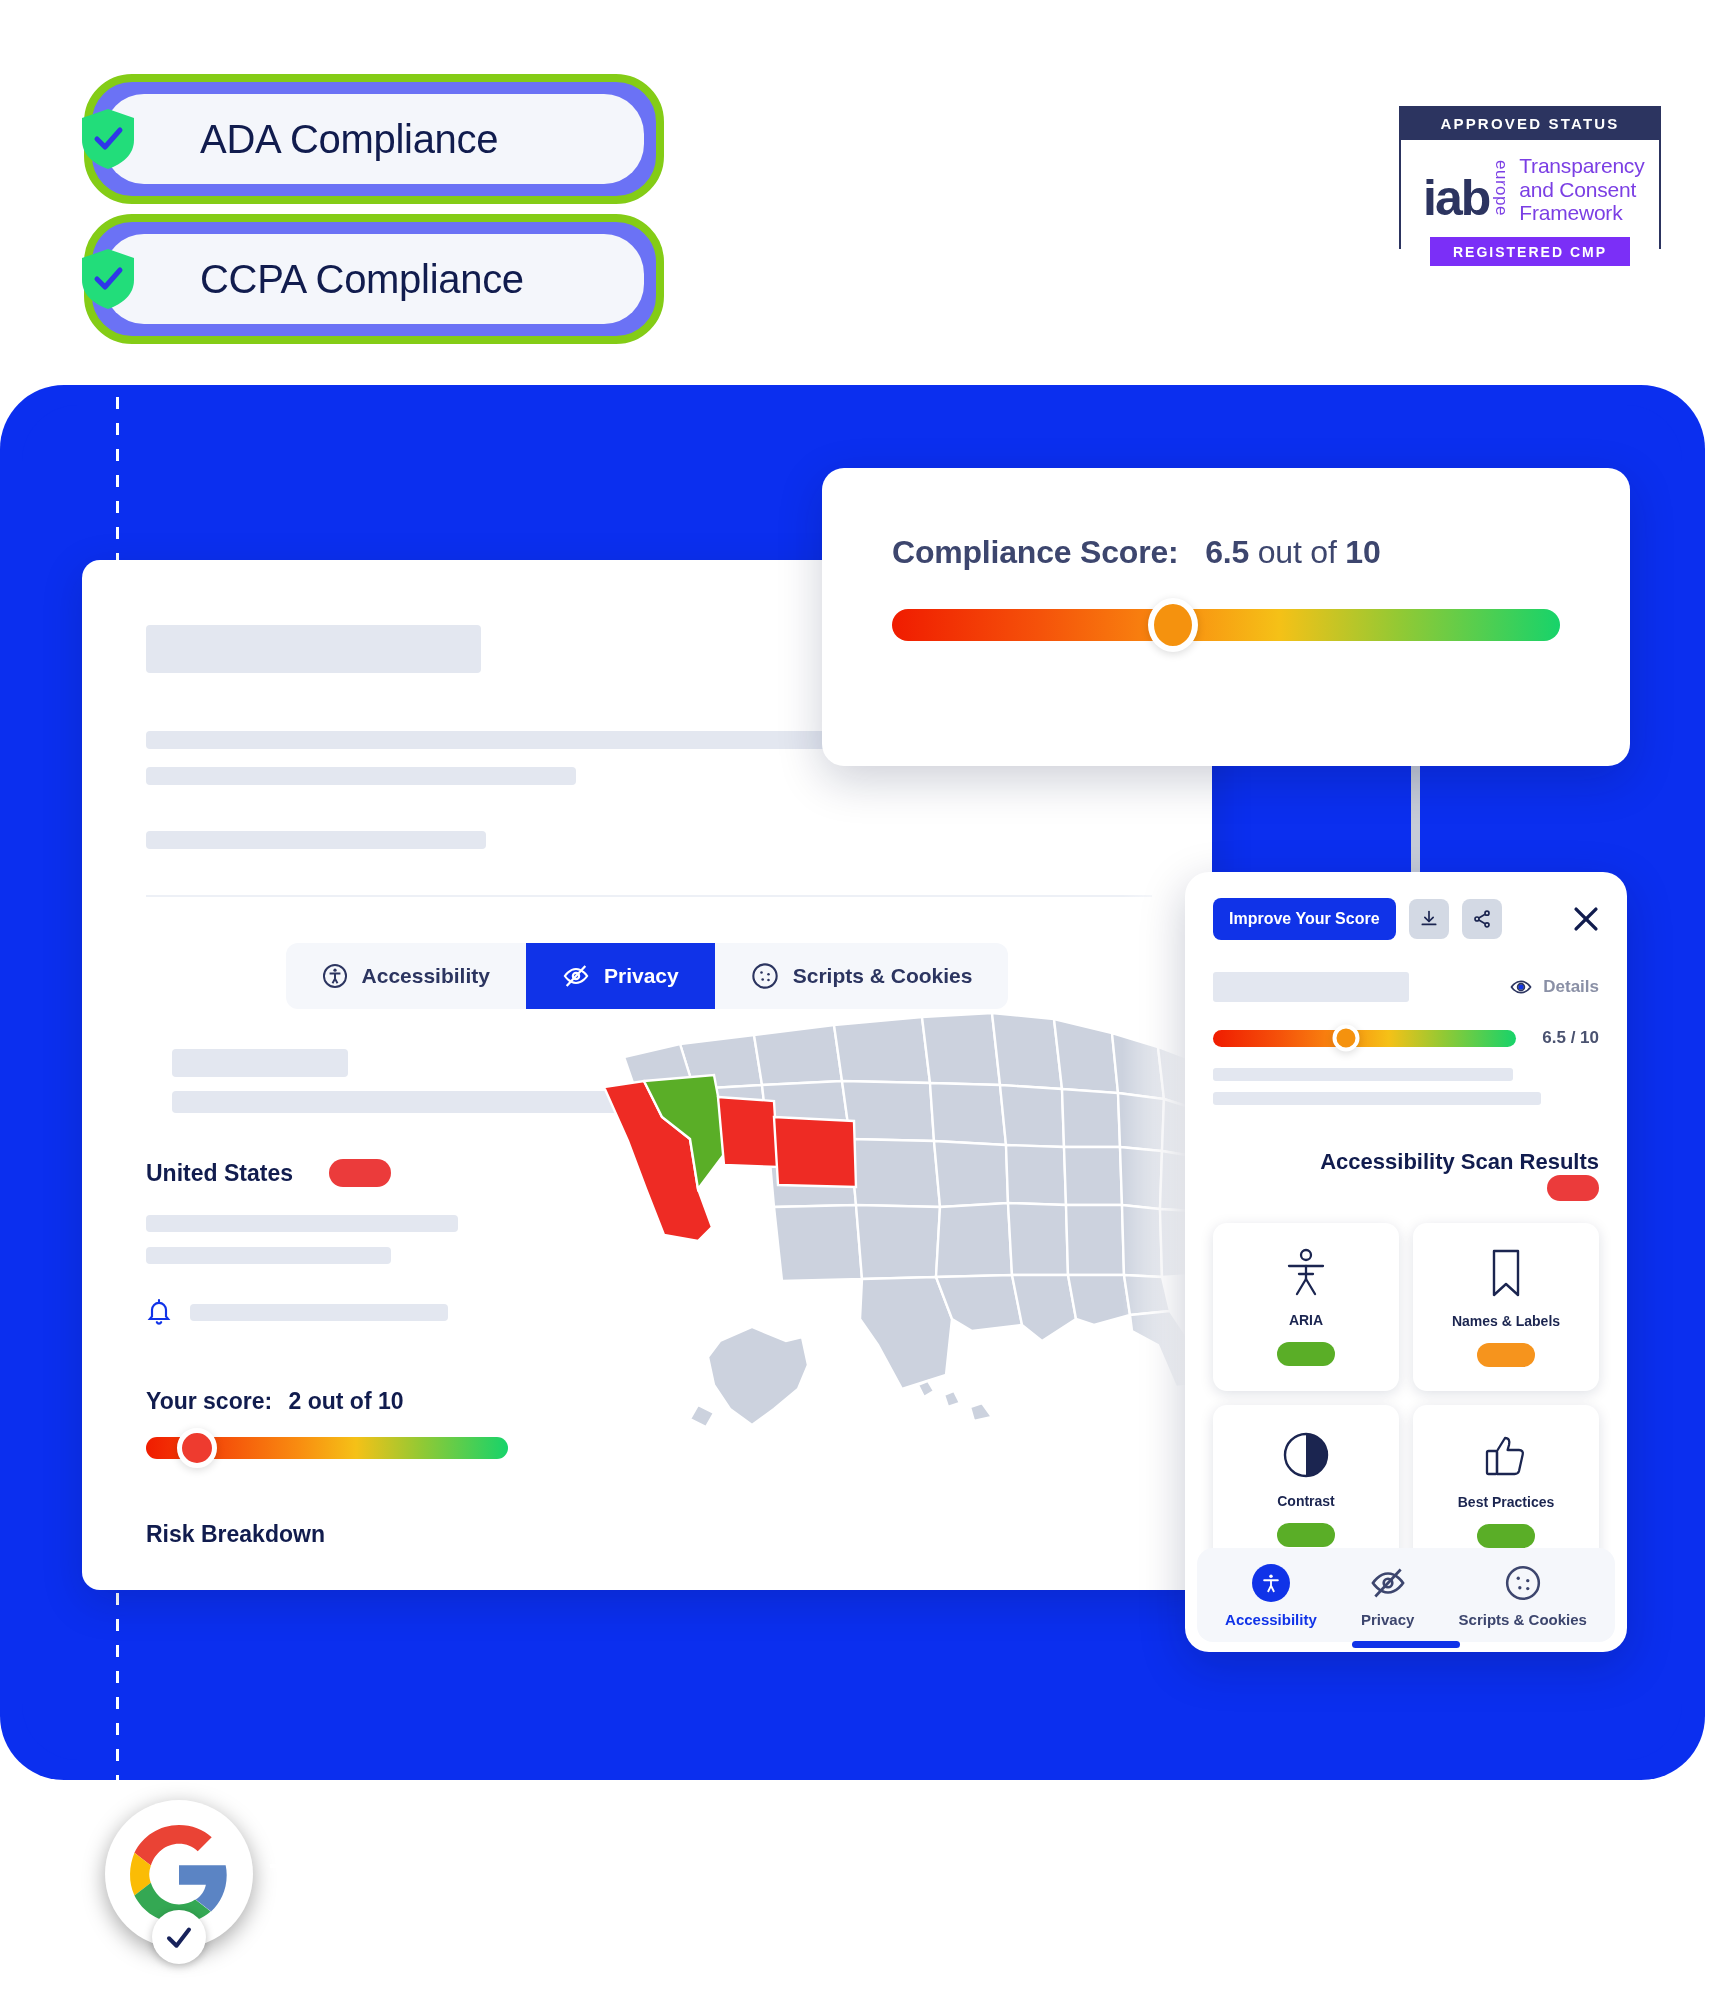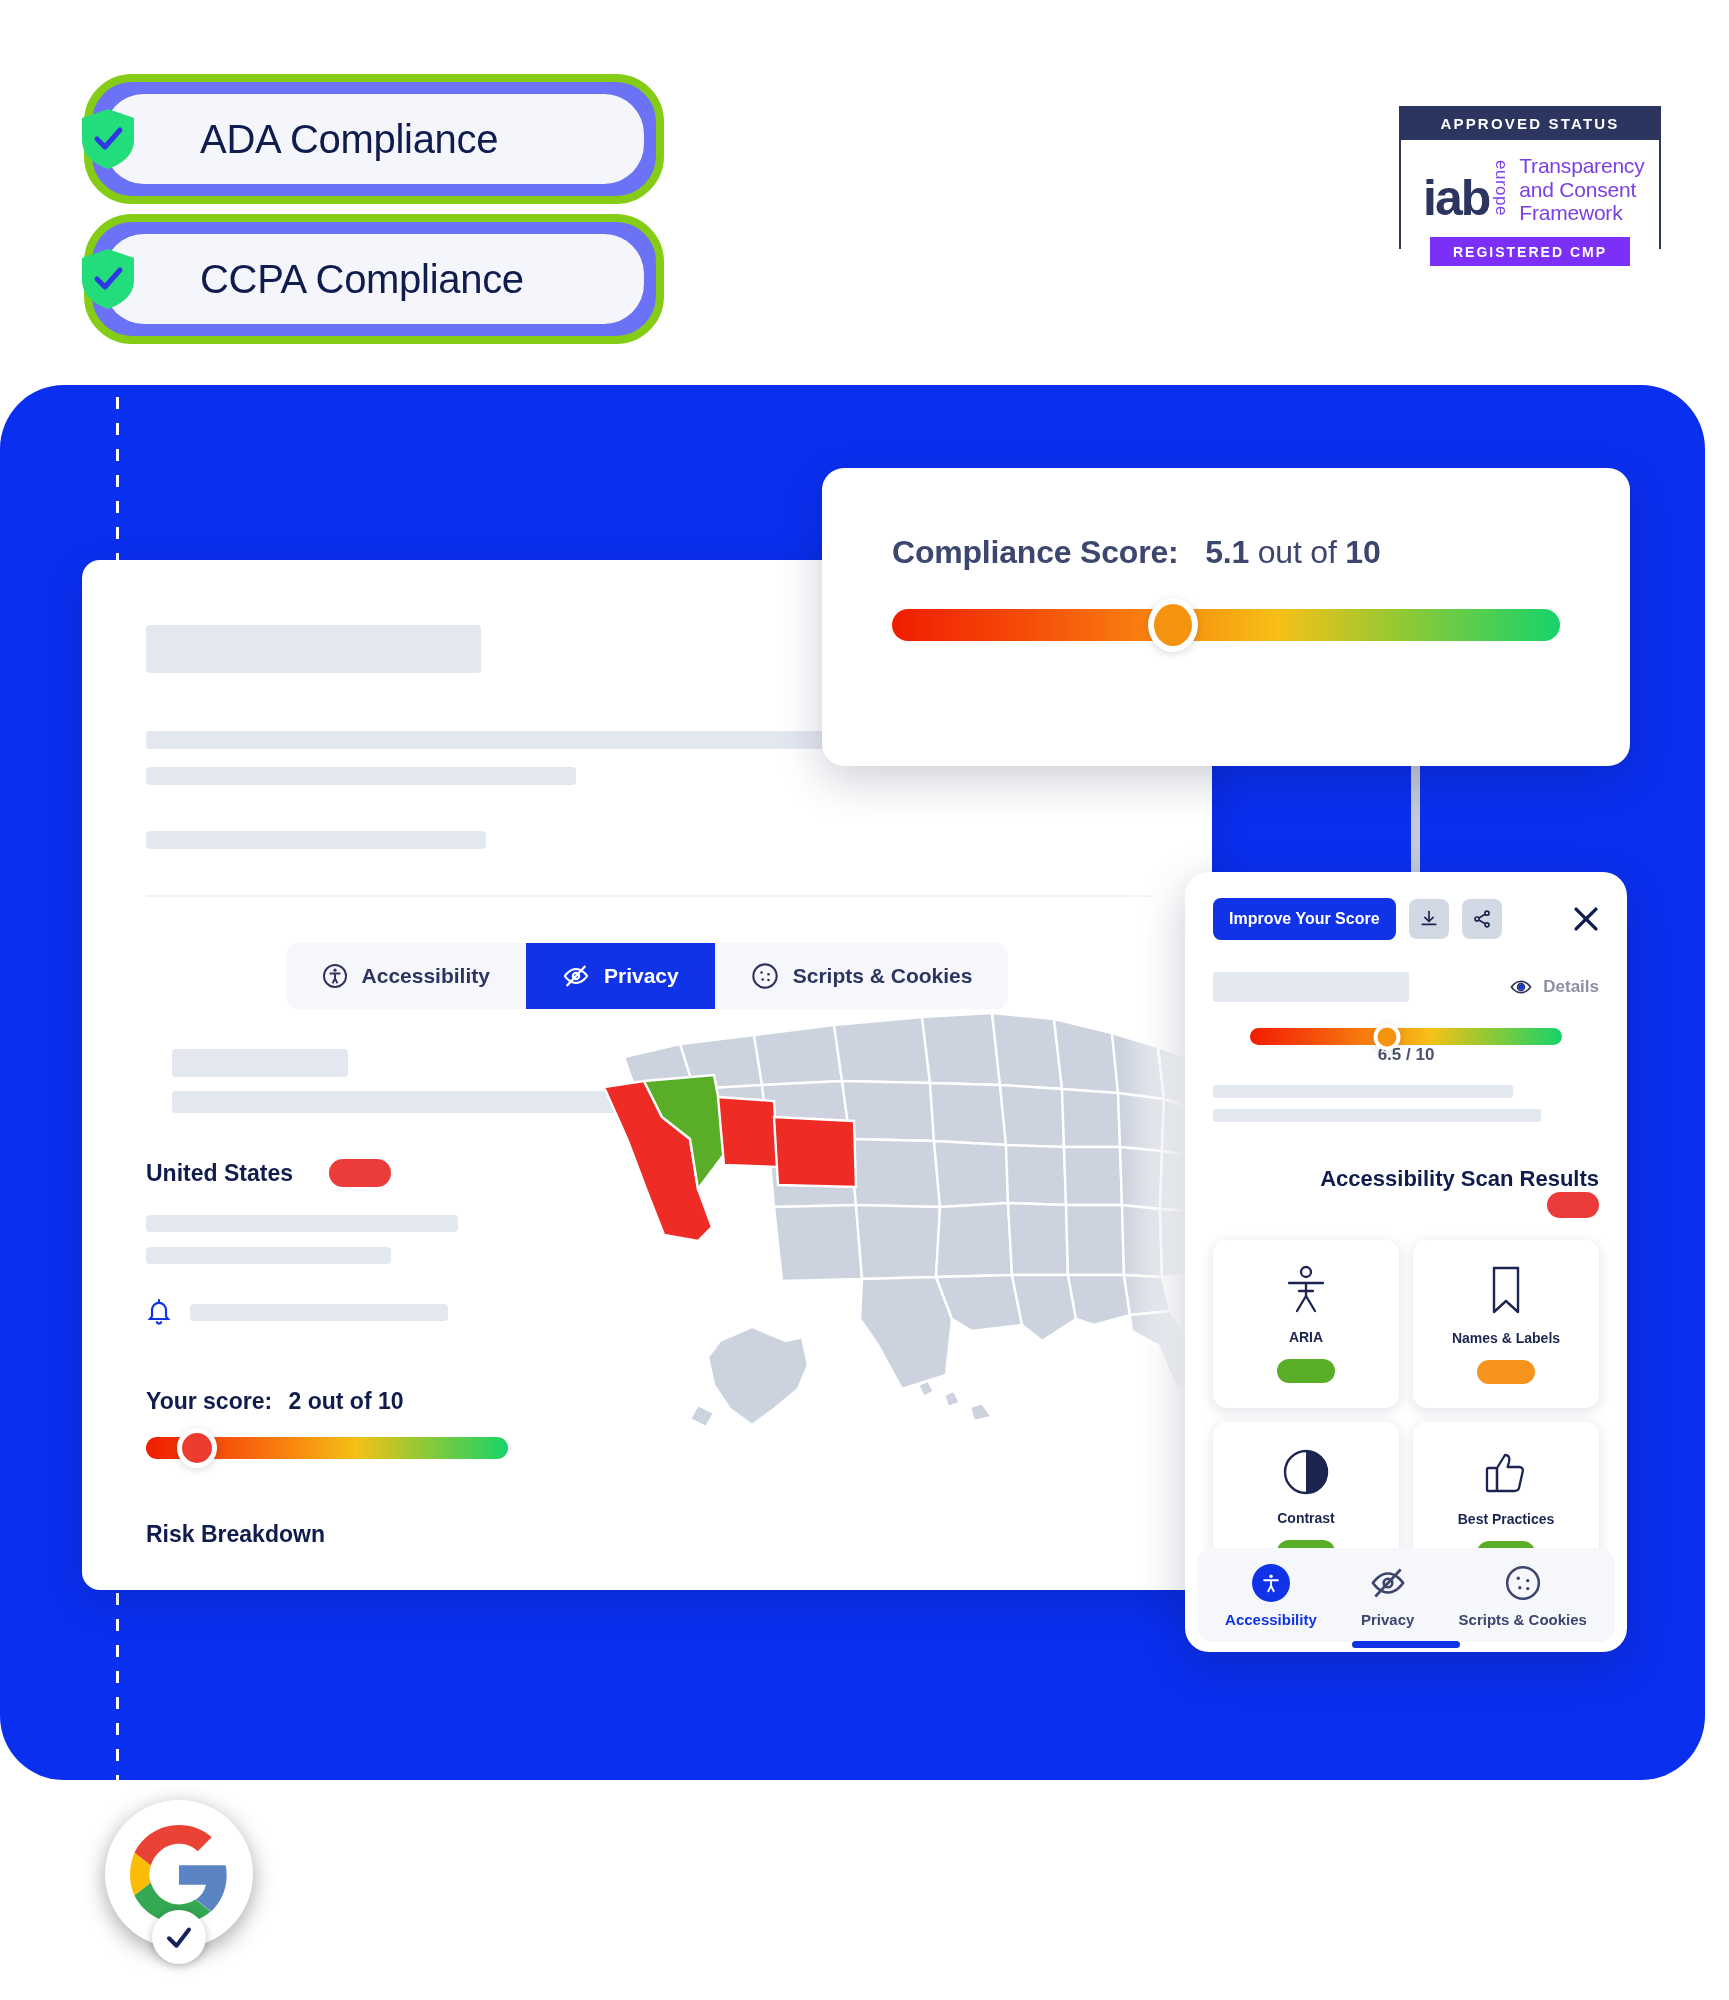--- a/index.html
+++ b/index.html
@@ -218,21 +218,21 @@
   .sq-btn{
     width:40px; height:40px; border-radius:8px; background:#D3D9E4;
     display:flex; align-items:center; justify-content:center; border:none; cursor:pointer;
   }
   .close-x{ margin-left:auto; cursor:pointer; }
 
   .panel-mid{ padding:0 28px;}
   .mid-row1{ display:flex; align-items:center; margin-top:32px;}
   .sk-pan{ width:196px; height:30px; background:#E3E7F0; border-radius:3px;}
   .details{ margin-left:auto; display:flex; align-items:center; gap:10px; color:#8A90A6; font-size:17px; font-weight:700;}
-  .mid-bar-row{ display:flex; align-items:center; gap:0; margin-top:26px;flex-direction:column;}
+  .mid-bar-row{ display:flex; align-items:center; gap:26px; margin-top:26px;}
   .panel-bar{
     width:312px; height:17px; border-radius:9px; position:relative;
     background:linear-gradient(to right,#F01C00 0%,#F5520A 22%,#F98C10 42%,#F5C117 58%,#92C934 76%,#17D36A 100%);
   }
   .panel-bar .knob{ width:27px; height:27px; border-width:4px;}
   .bar-val{ font-size:17px; font-weight:700; color:#4A5270; white-space:nowrap;}
   .sk-p1{ width:300px; height:13px; background:#E3E7F0; border-radius:3px; margin-top:20px;}
   .sk-p2{ width:328px; height:13px; background:#E3E7F0; border-radius:3px; margin-top:11px;}
 
   .results-row{ display:flex; align-items:flex-end; margin-top:44px;flex-direction:column;}
@@ -502,21 +502,21 @@
         </svg>
       </div>
     </div>
   </div>
 
   <div class="connector"></div>
 
   <div class="score-card">
     <h2>
       <span>Compliance Score:</span>
-      <span class="v">5.1</span>
+      <span class="v">6.5</span>
       <span class="lt">out of</span>
       <span>10</span>
     </h2>
     <div class="gradient-bar">
       <div class="knob" style="left:42%;background:#F5920E;"></div>
     </div>
   </div>
 
   <div class="panel">
 

